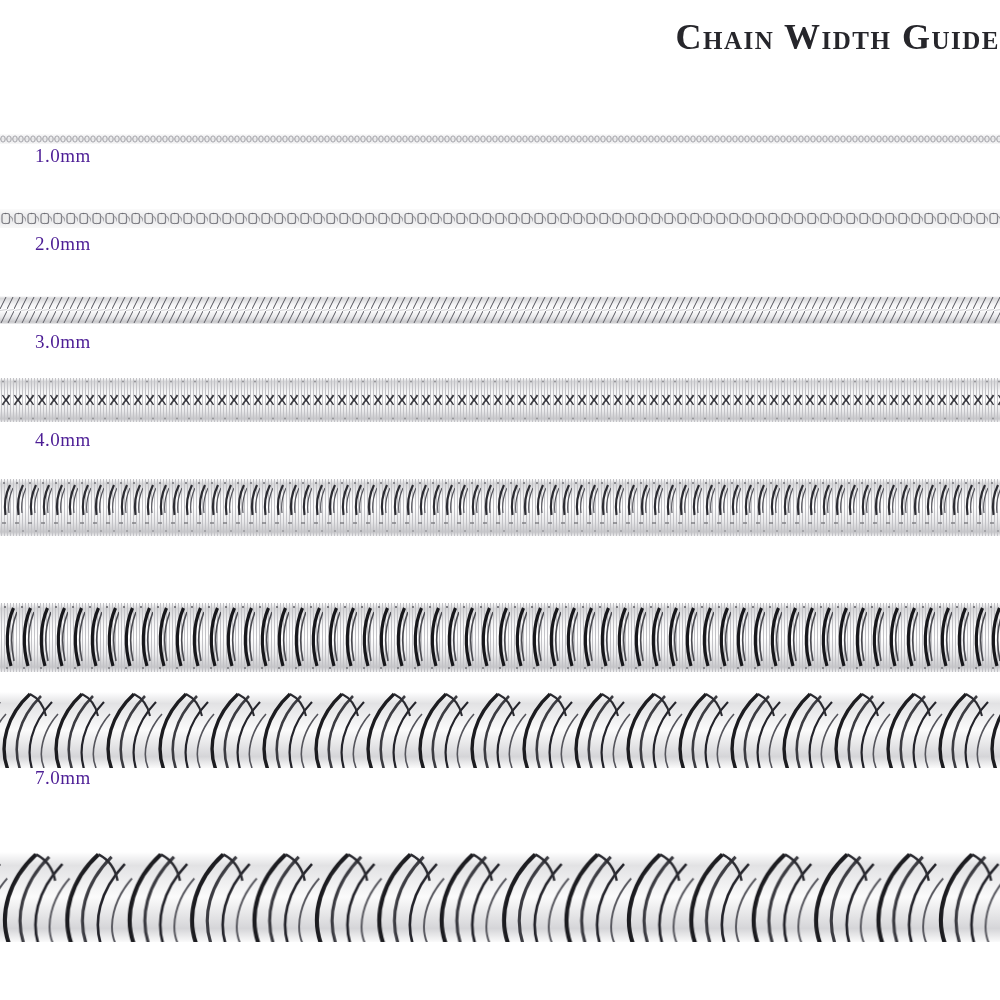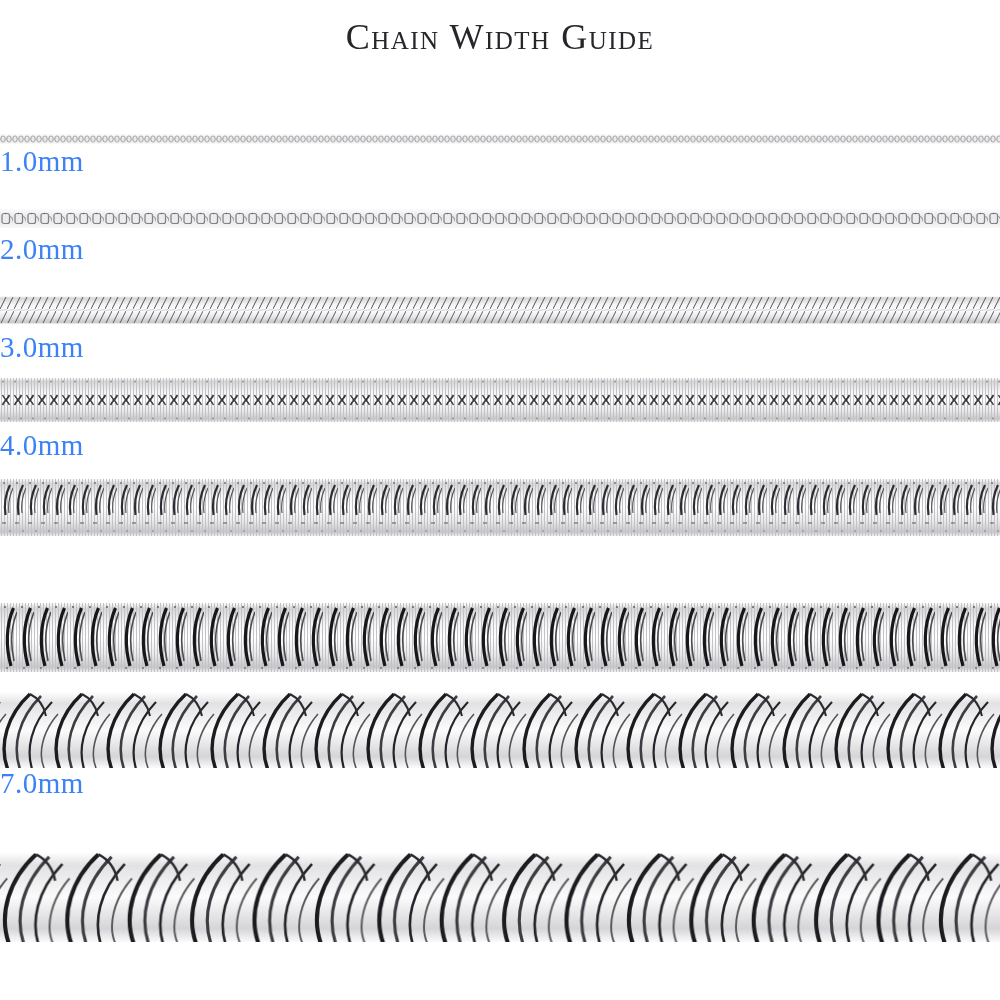--- a/index.html
+++ b/index.html
@@ -1,27 +1,27 @@
 <!DOCTYPE html>
 <html><head>
 <meta charset="utf-8">
 <style>
   html,body{margin:0;padding:0;background:#ffffff;}
   .guide{
     position:relative;width:1000px;height:1000px;overflow:hidden;background:#ffffff;
     font-family:"Liberation Serif","DejaVu Serif",serif;
   }
   .title{
-    position:absolute;top:16px;left:0;width:1000px;text-align:center;
-    font-variant:small-caps;font-weight:400;font-size:36px;letter-spacing:1.5px;color:#26262b;
+    position:absolute;top:16px;left:0;width:1000px;text-align:right;
+    font-variant:small-caps;font-weight:700;font-size:36px;letter-spacing:1.5px;color:#26262b;
   }
   .row{position:absolute;left:0;width:1000px;}
   .chain{display:block;width:1000px;}
   .label{
-    font-size:29px;line-height:1.1;color:#3b82f6;letter-spacing:0.5px;
+    font-size:19px;line-height:1.1;color:#4c1d95;margin-left:35px;letter-spacing:0.5px;
   }
   .defs-holder{position:absolute;width:0;height:0;overflow:hidden;}
 </style>
 </head>
 <body>
 
 <div class="guide">
 
   <svg class="defs-holder" aria-hidden="true">
     <defs>

